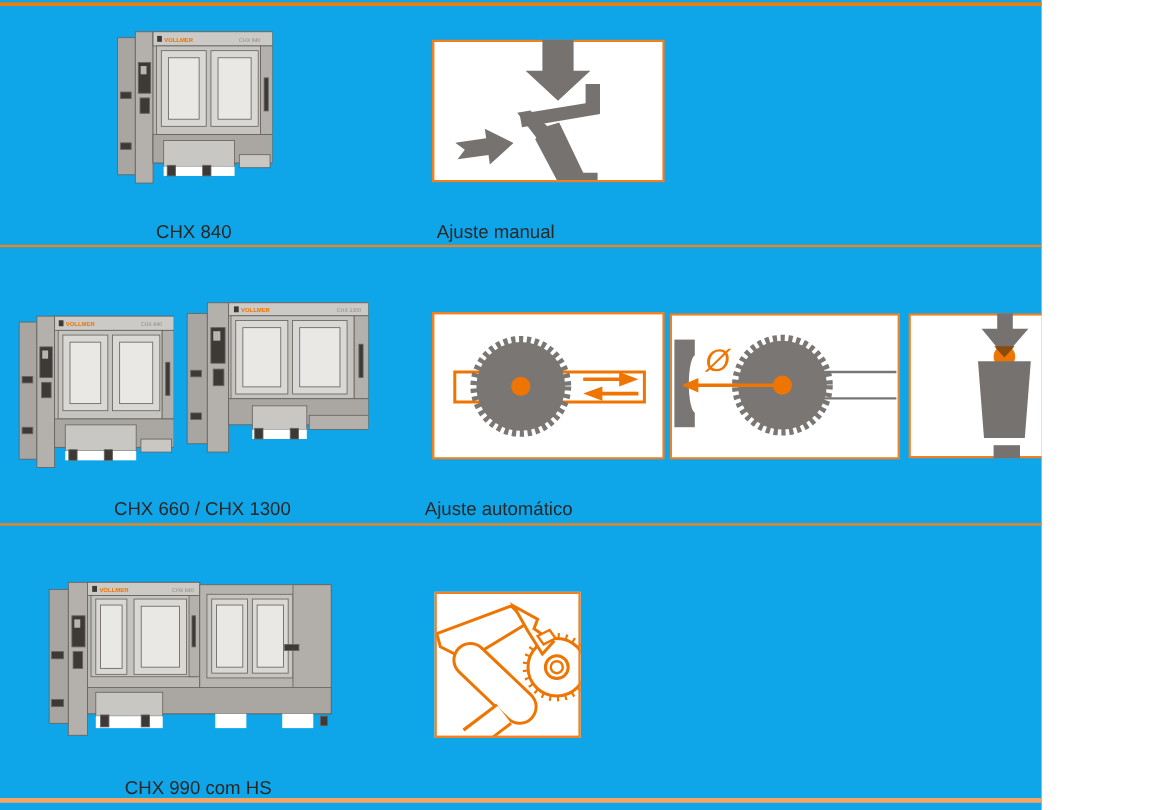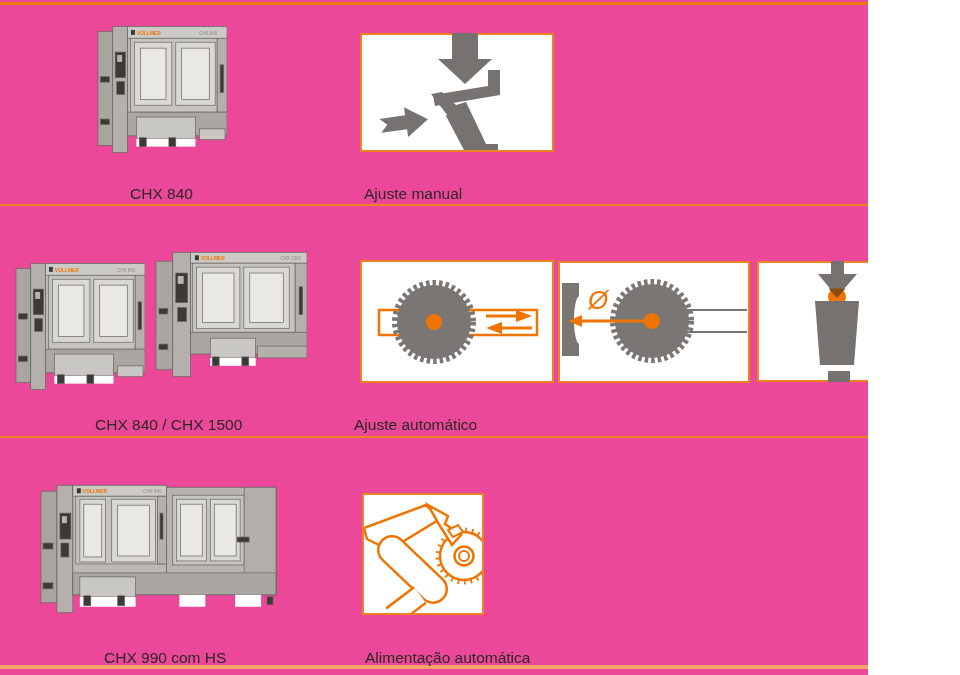--- a/index.html
+++ b/index.html
@@ -1,16 +1,16 @@
 <!DOCTYPE html>
 <html><head>
 <meta charset="utf-8">
 <style>
   html,body{margin:0;padding:0;background:#fff;}
-  .canvas{position:relative;width:868px;height:675px;background:#ec4899;overflow:hidden;
+  .canvas{position:relative;width:868px;height:675px;background:#0ea5e9;overflow:hidden;
           font-family:"Liberation Sans",sans-serif;}
   .abs{position:absolute;}
   .rule{position:absolute;left:0;width:960px;}
   .rule-top{top:2px;height:3px;background:#ef7c08;}
   .rule-mid{background:#f0831c;height:2px;}
   .rule-bot{top:665px;height:4px;background:#f3a466;}
   .cap{position:absolute;font-size:15.5px;line-height:16px;color:#2b2725;white-space:nowrap;}
   svg{display:block;}
   .mc rect{stroke:#66635f;stroke-width:0.7;}
   .mc .nd{stroke:none;}
@@ -166,21 +166,21 @@
     <polygon points="61,13 100,13 80,36" fill="#76726f"></polygon>
     <polygon points="71.5,27.5 88.5,27.5 80,37" fill="#8a4b10"></polygon>
     <g stroke="#ee7502" stroke-width="5.5" fill="none">
       <path d="M114.9,46.4 A19,19 0 0 1 114.9,77.6"></path>
       <path d="M121.2,37.4 A30,30 0 0 1 121.2,86.6"></path>
       <path d="M127.5,28.4 A41,41 0 0 1 127.5,95.6"></path>
     </g>
     <rect x="71" y="110" width="22" height="11" fill="#76726f"></rect>
   </svg>
 
-  <div class="cap" style="left:95px;top:417px">CHX 840 / CHX 1500</div>
+  <div class="cap" style="left:95px;top:417px">CHX 660 / CHX 1300</div>
   <div class="cap" style="left:354px;top:417px">Ajuste automático</div>
 
   <svg class="abs mc" style="left:40px;top:483px" width="237" height="134" viewBox="0 0 238 134">
     <rect x="1" y="8" width="16" height="112" fill="#a9a6a1"></rect>
     <rect x="3" y="60" width="10" height="6" fill="#3c3936"></rect>
     <rect x="3" y="100" width="10" height="6" fill="#3c3936"></rect>
     <rect x="17" y="2" width="16" height="128" fill="#b4b1ac"></rect>
     <rect x="20" y="30" width="11" height="26" fill="#3c3936"></rect>
     <rect x="22" y="33" width="5" height="7" fill="#b7b5b1" class="nd"></rect>
     <rect x="21" y="60" width="8" height="14" fill="#3c3936"></rect>
@@ -228,15 +228,14 @@
       <line x1="30" y1="57" x2="71" y2="96" stroke="#ffffff" stroke-width="25" stroke-linecap="round"></line>
       <line x1="58" y1="102" x2="30" y2="123" stroke="#ee7502" stroke-width="22"></line>
       <line x1="58" y1="102" x2="28" y2="125" stroke="#ffffff" stroke-width="17"></line>
       <polygon points="66,12 86,23 83,31 99,42 90,52 78,33" fill="#ffffff" stroke="#ee7502" stroke-width="2.5"></polygon>
       <polygon points="86,37 96,32 101,39 91,44" fill="#ffffff" stroke="#ee7502" stroke-width="2"></polygon>
     </g>
     <rect x="1" y="1" width="120" height="120" fill="none" stroke="#f08022" stroke-width="2"></rect>
   </svg>
 
   <div class="cap" style="left:104px;top:650px">CHX 990 com HS</div>
-  <div class="cap" style="left:365px;top:650px">Alimentação automática</div>
 
 </div>
 
 </body></html>

